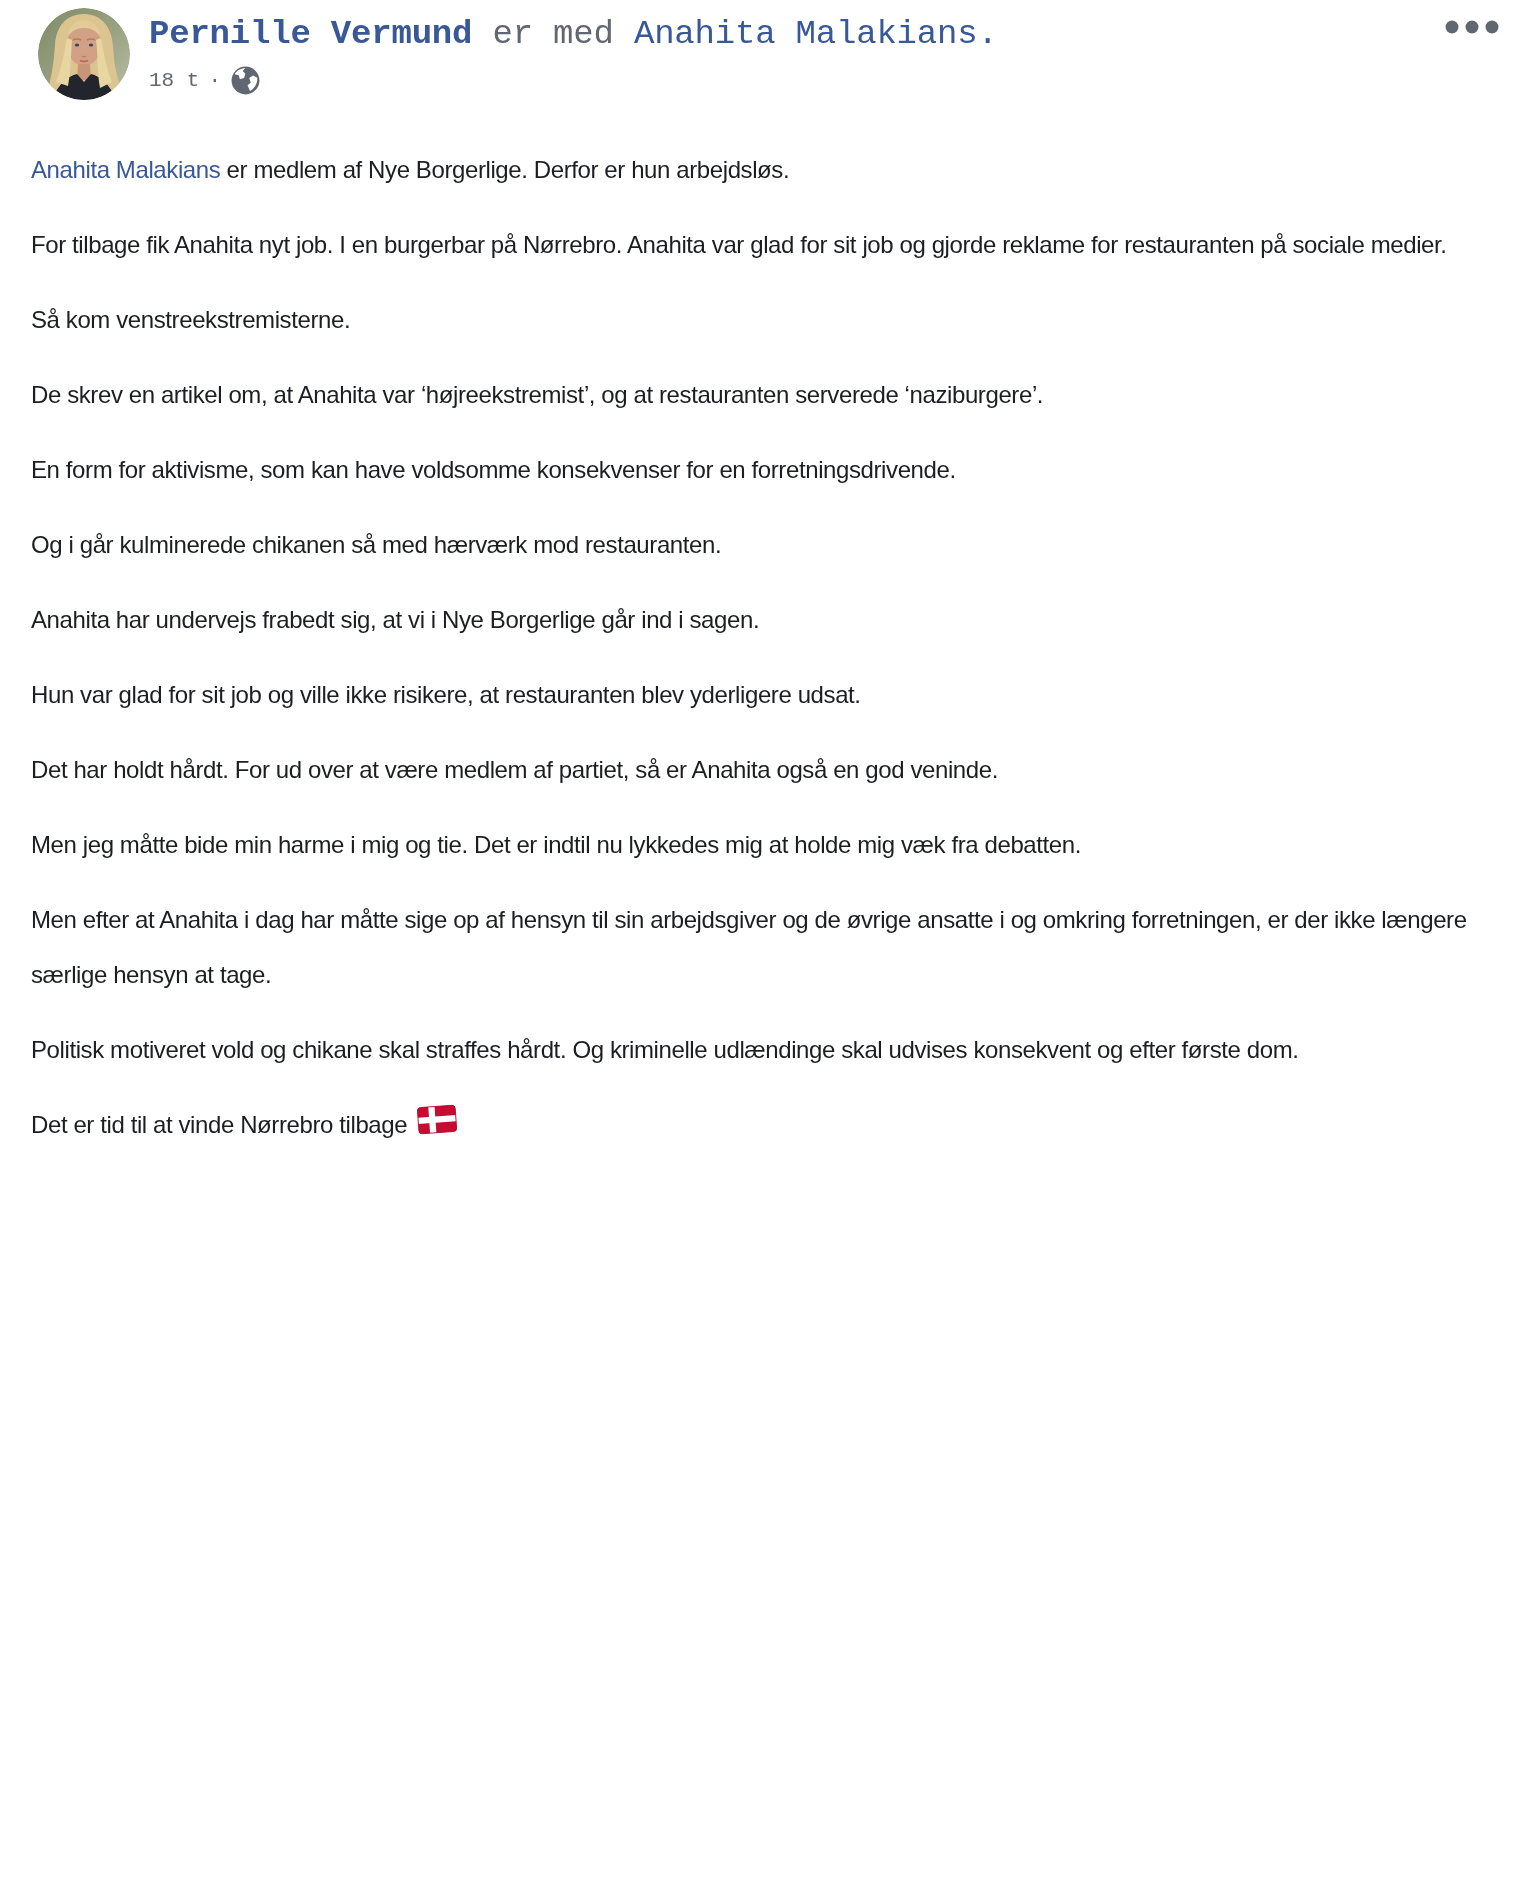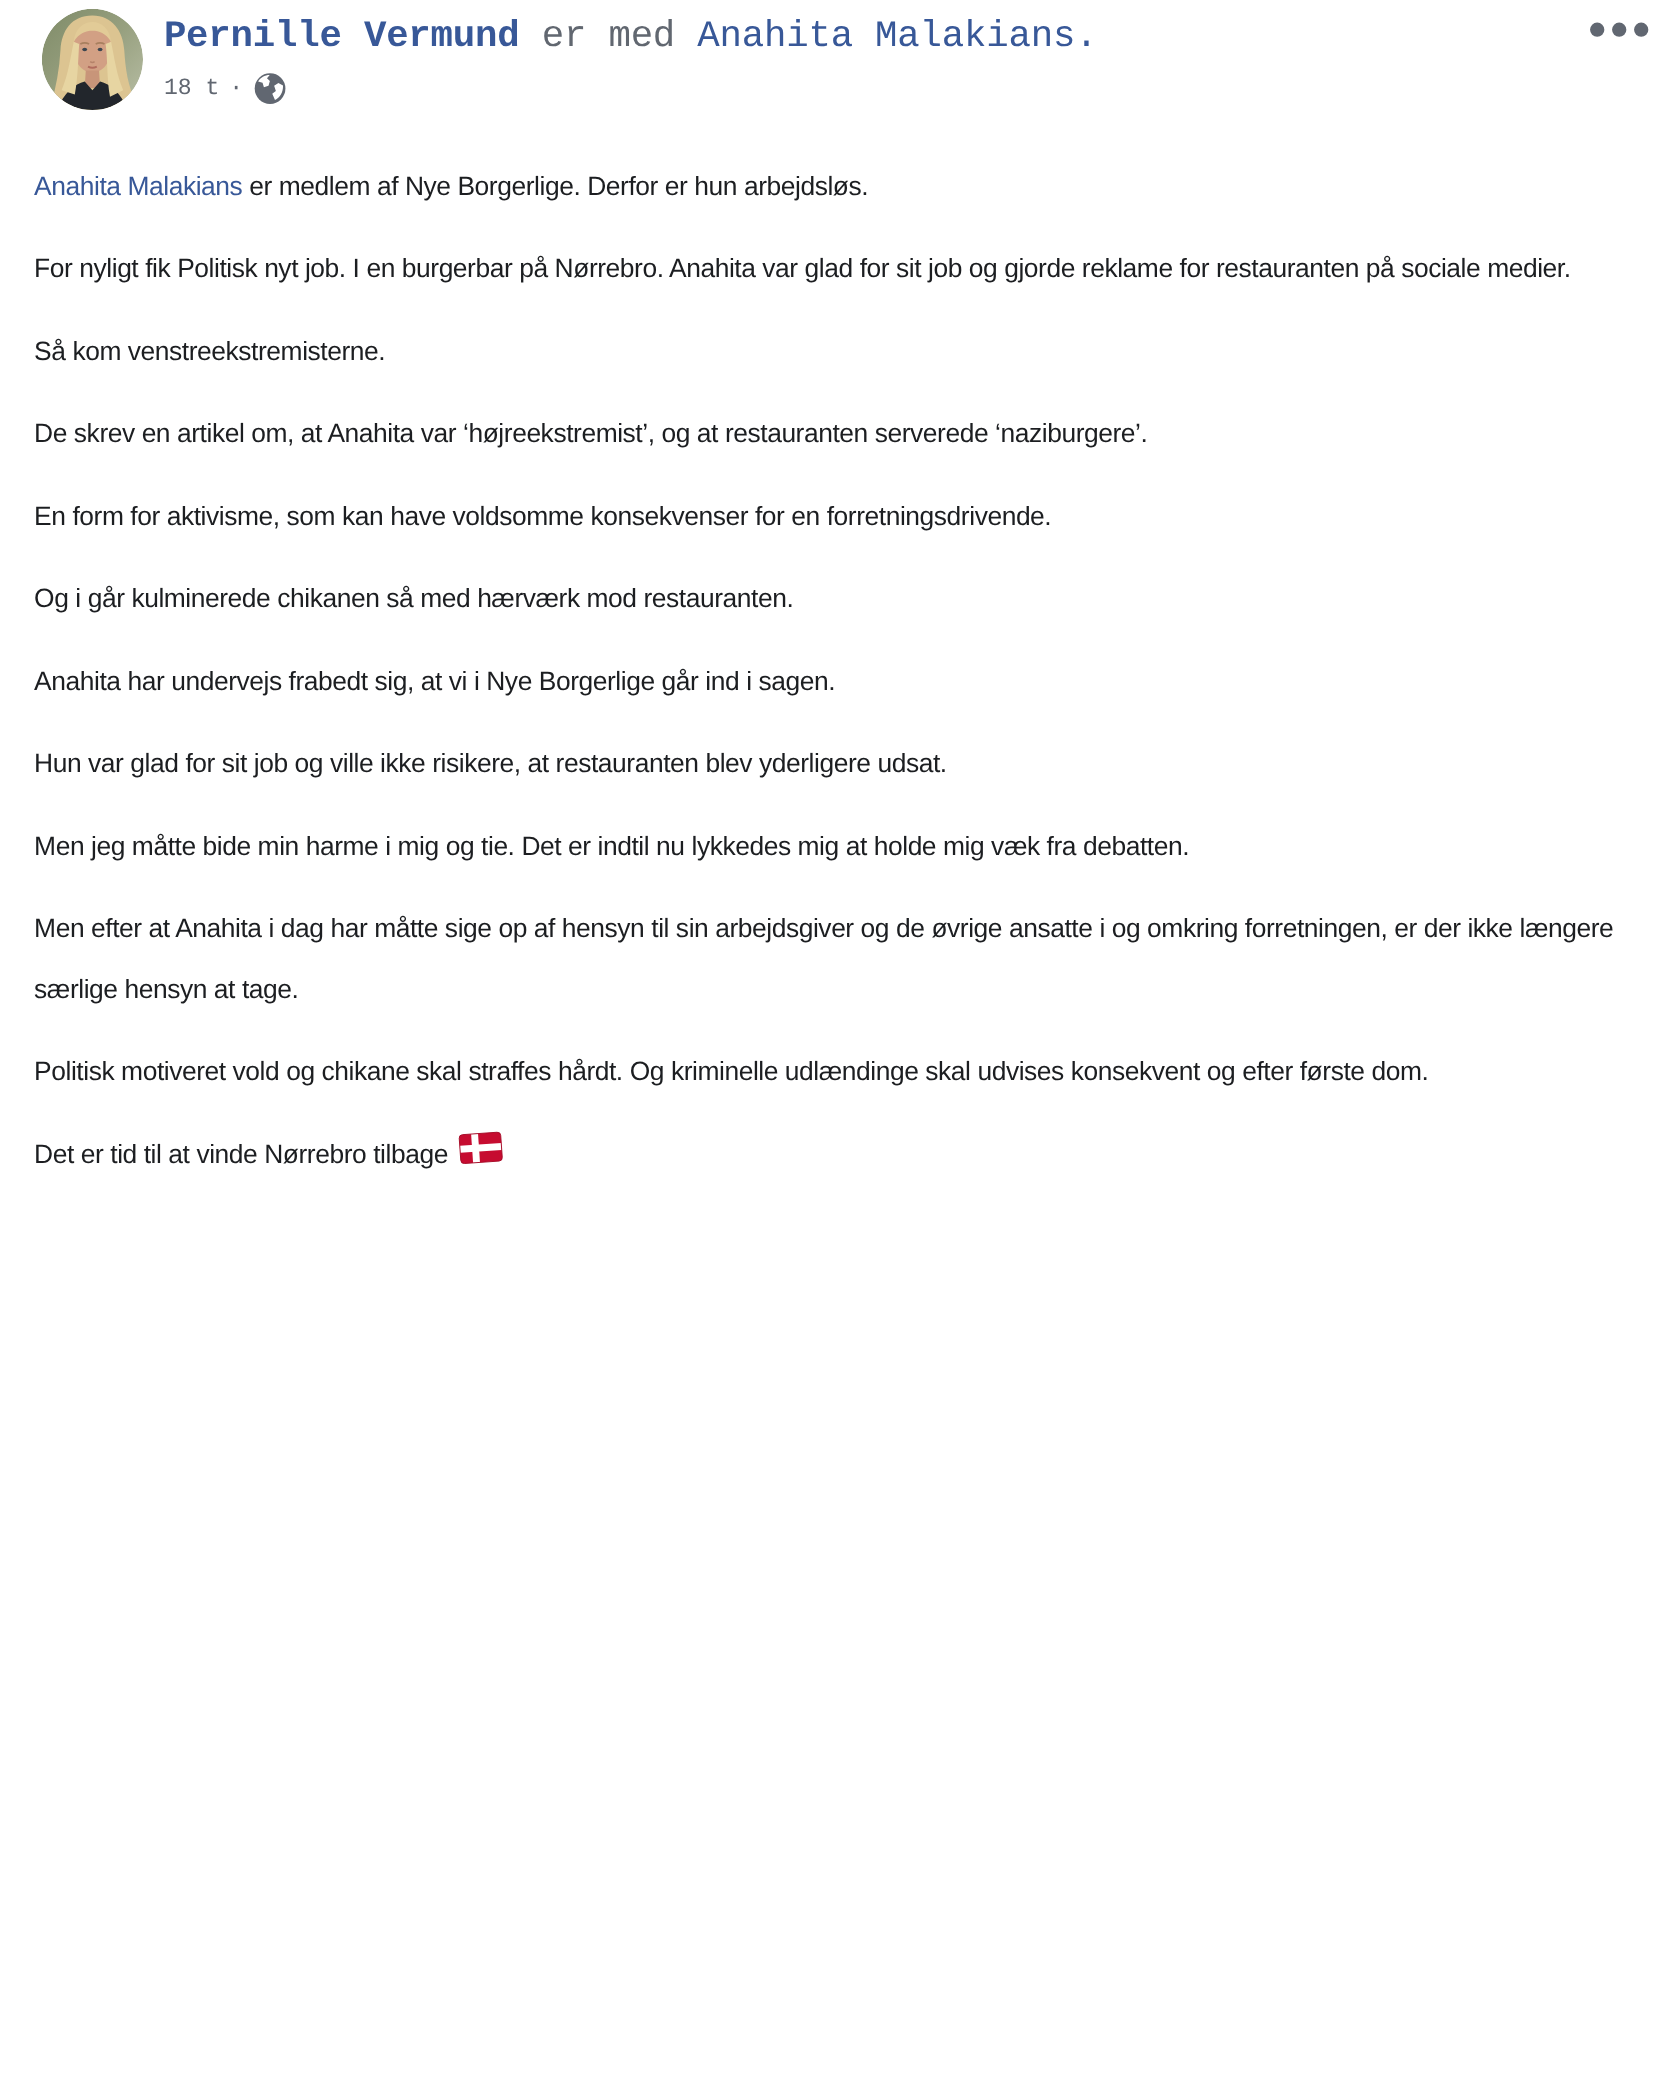--- a/index.html
+++ b/index.html
@@ -139,27 +139,28 @@
         <circle cx="27" cy="7" r="6.5" fill="#616771"></circle>
         <circle cx="47" cy="7" r="6.5" fill="#616771"></circle>
       </svg>
     </div>
   </div>
 
   <div class="post-body">
 
     <p><a>Anahita Malakians</a><span> er medlem af Nye Borgerlige. Derfor er hun arbejdsløs.</span></p>
 
-    <p>For nyligt fik Politisk nyt job. I en burgerbar på Nørrebro. Anahita var glad for sit job og gjorde reklame for restauranten på sociale medier.</p>
+    <p>For tilbage fik Anahita nyt job. I en burgerbar på Nørrebro. Anahita var glad for sit job og gjorde reklame for restauranten på sociale medier.</p>
     <p>Så kom venstreekstremisterne.</p>
     <p>De skrev en artikel om, at Anahita var ‘højreekstremist’, og at restauranten serverede ‘naziburgere’.</p>
     <p>En form for aktivisme, som kan have voldsomme konsekvenser for en forretningsdrivende.</p>
     <p>Og i går kulminerede chikanen så med hærværk mod restauranten.</p>
     <p>Anahita har undervejs frabedt sig, at vi i Nye Borgerlige går ind i sagen.</p>
     <p>Hun var glad for sit job og ville ikke risikere, at restauranten blev yderligere udsat.</p>
+    <p>Det har holdt hårdt. For ud over at være medlem af partiet, så er Anahita også en god veninde.</p>
     <p>Men jeg måtte bide min harme i mig og tie. Det er indtil nu lykkedes mig at holde mig væk fra debatten.</p>
     <p>Men efter at Anahita i dag har måtte sige op af hensyn til sin arbejdsgiver og de øvrige ansatte i og omkring forretningen, er der ikke længere særlige hensyn at tage.</p>
     <p>Politisk motiveret vold og chikane skal straffes hårdt. Og kriminelle udlændinge skal udvises konsekvent og efter første dom.</p>
 
     <p>
       <span>Det er tid til at vinde Nørrebro tilbage</span><span class="flag-icon">
         <svg width="44" height="42" viewBox="0 0 40 40">
           <g transform="rotate(-4 20 20)">
             <rect x="2" y="8" width="36" height="25" rx="3" fill="#c60c30"></rect>
             <rect x="12.5" y="8" width="6" height="25" fill="#ffffff"></rect>

